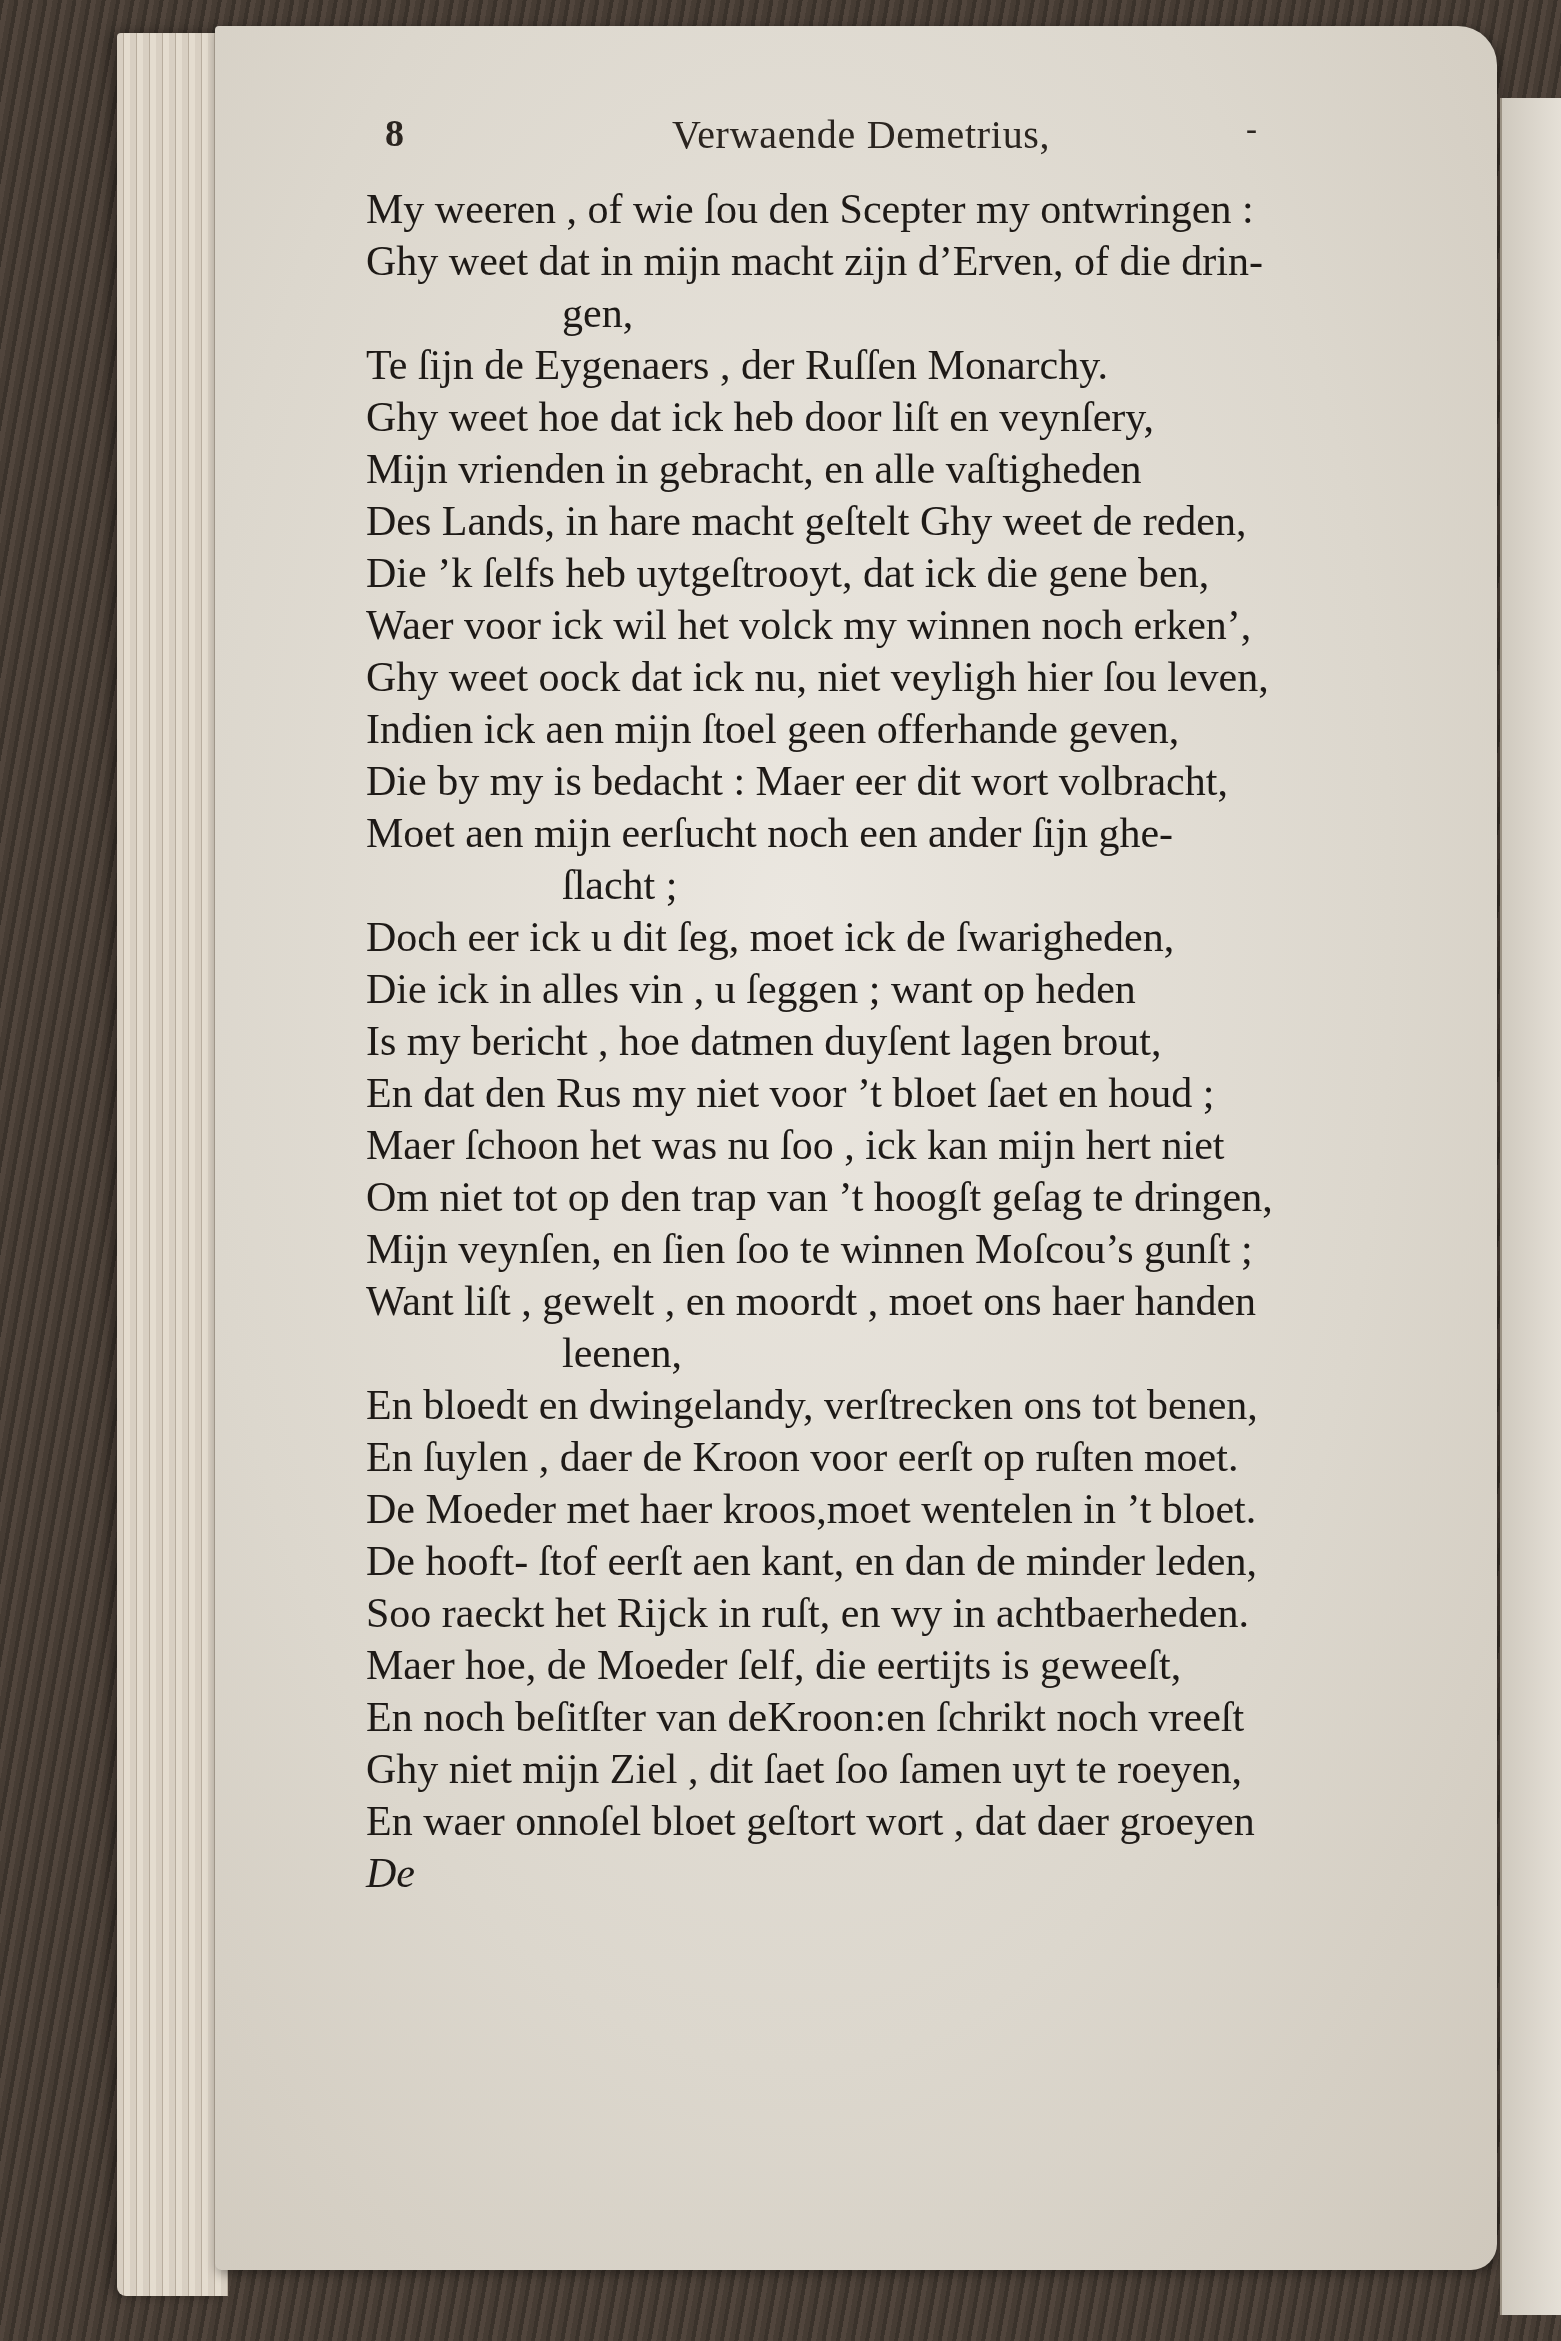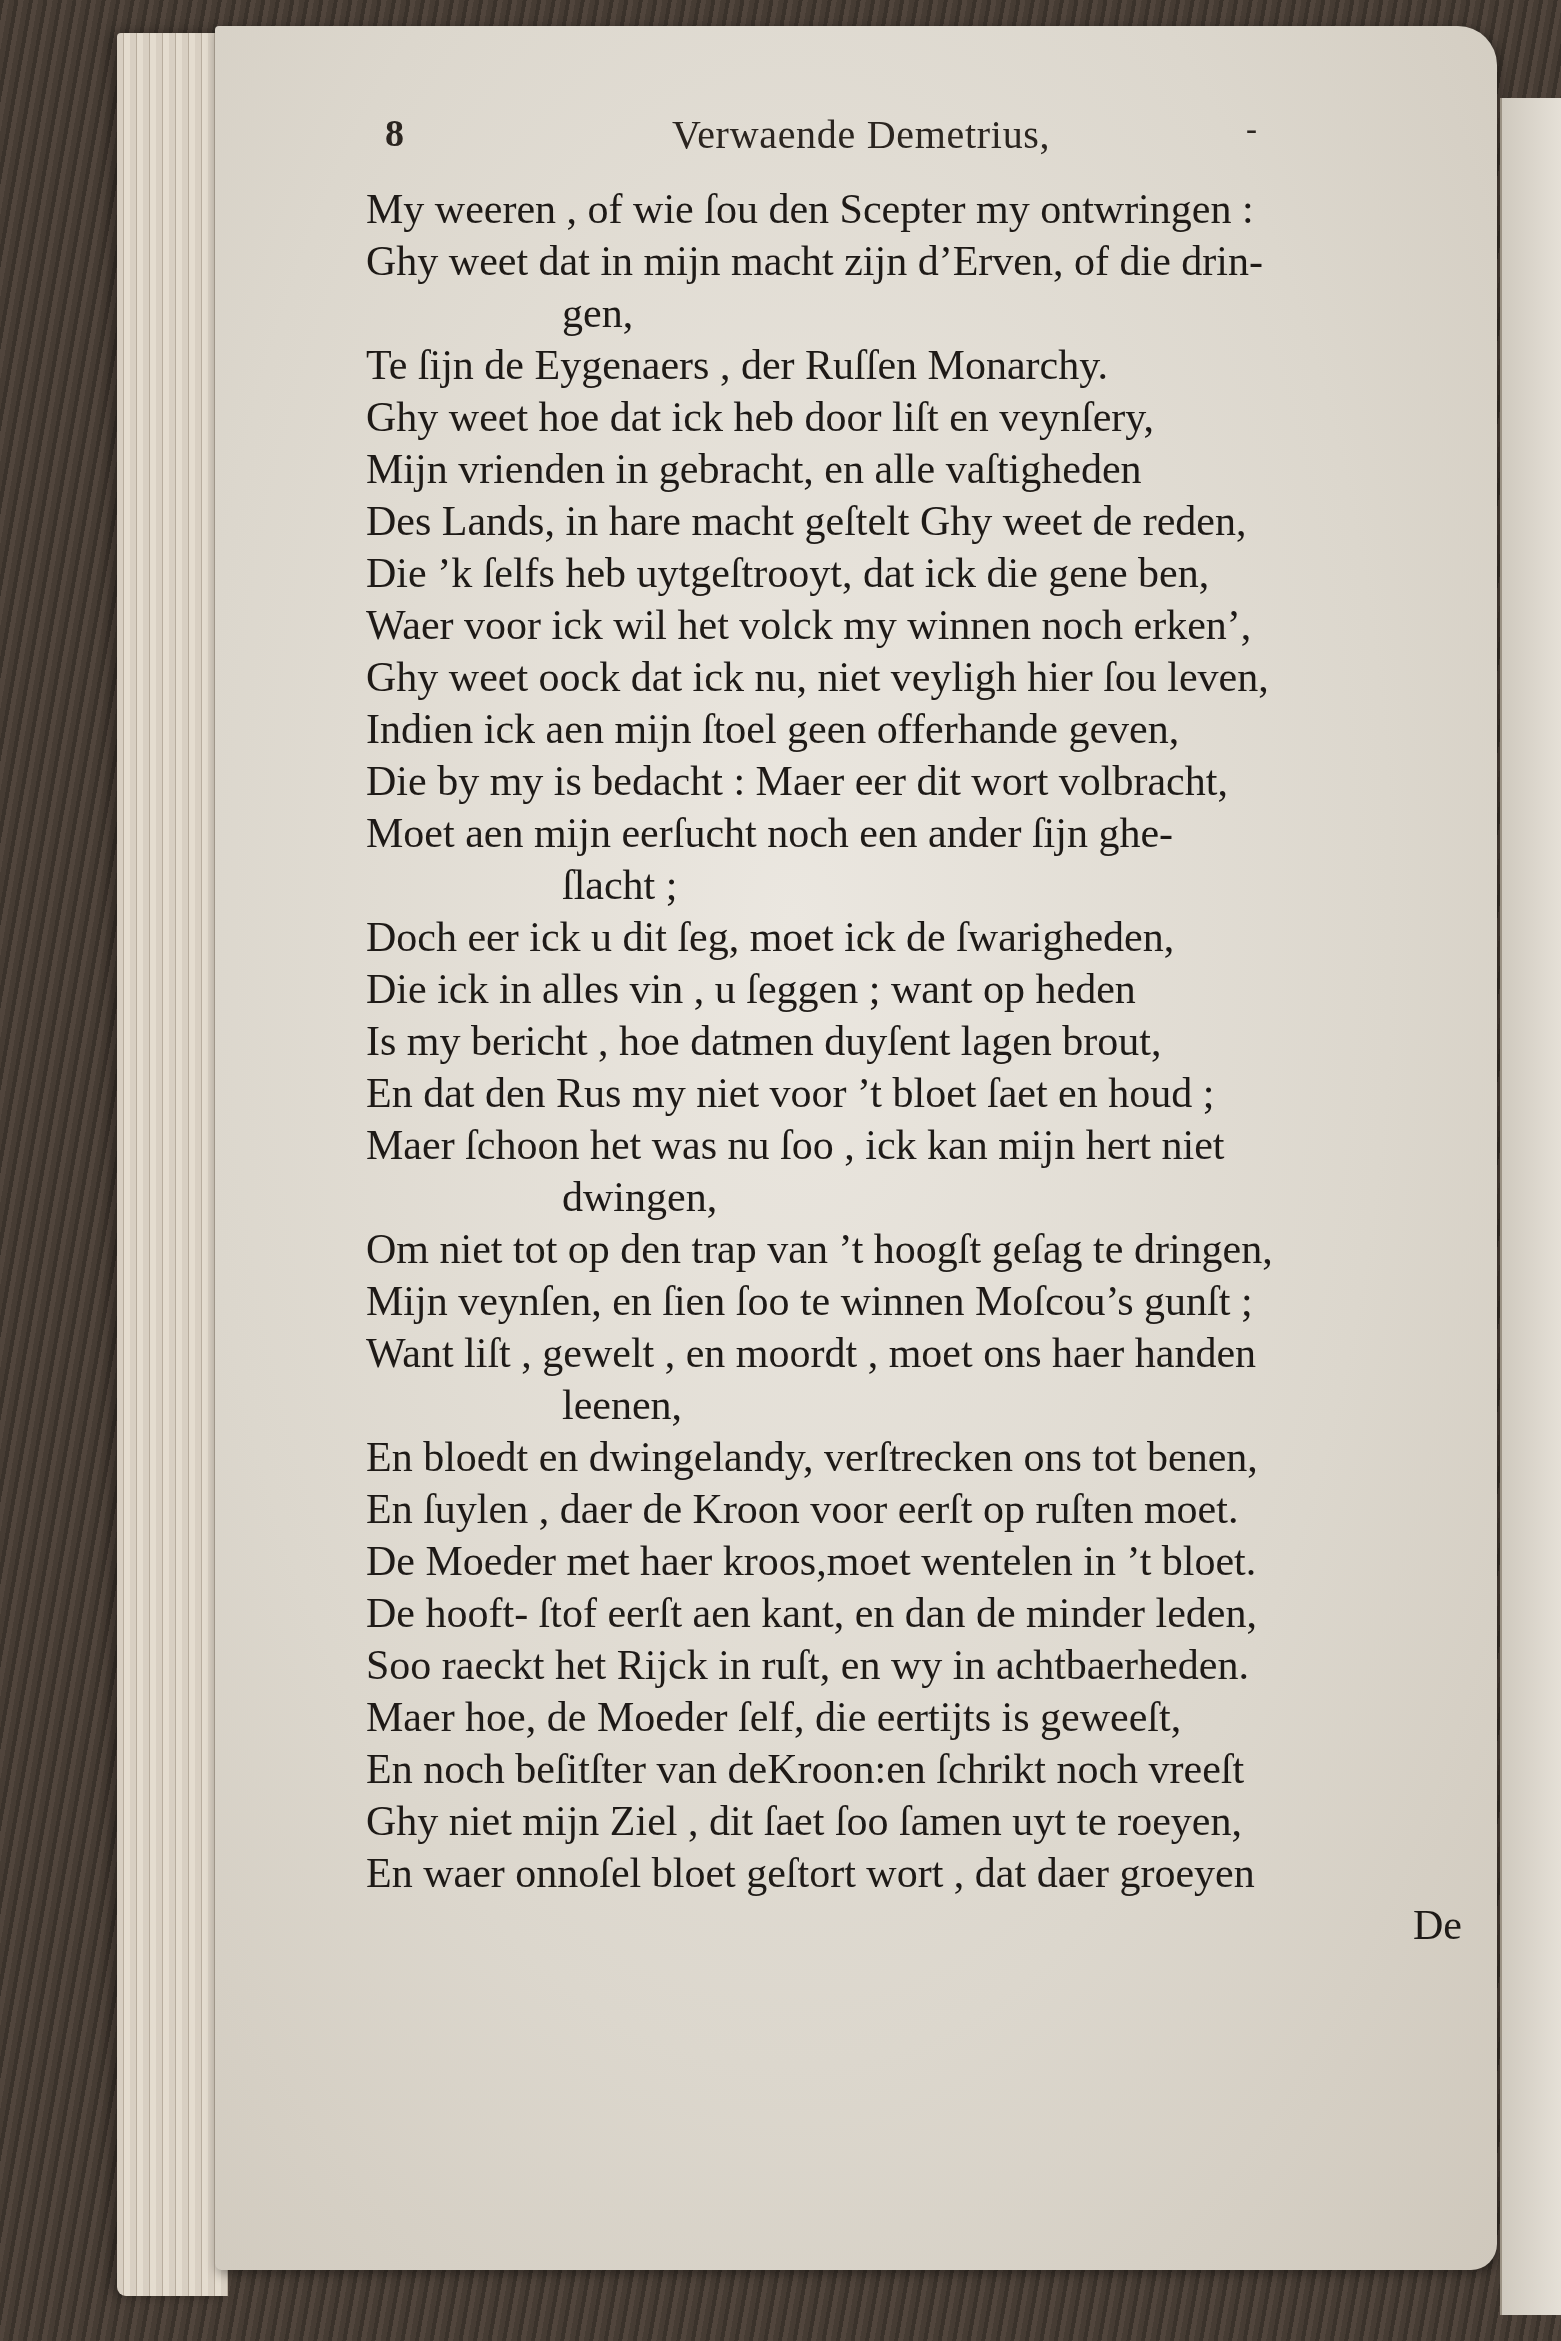--- a/index.html
+++ b/index.html
@@ -40,21 +40,21 @@
     }
     .head-mark {
       position: absolute; left: 861px; top: 0; font-size: 33px; color: #2b2520;
     }
     .text-block {
       position: absolute; left: 352px; top: 183px; width: 1122px;
       color: #1e1a17; font-size: 42px; line-height: 52px; margin-left: 14px;
     }
     .line { white-space: nowrap; display: block; }
     .line.indent { padding-left: 196px; }
-    .line.catch { text-align: right; padding-right: 26px; }
+    .line.catch { padding-right: 26px; font-style: italic; }
   </style>
 </head>
 <body>
 
 <div class="page-stack"></div>
 <div class="page"></div>
 <div class="facing-page"></div>
 
 <div class="running-head">
   <span class="page-num">8</span>
@@ -75,21 +75,20 @@
     <span class="line">Ghy weet oock dat ick nu, niet veyligh hier ſou leven,</span>
     <span class="line">Indien ick aen mijn ſtoel geen offerhande geven,</span>
     <span class="line">Die by my is bedacht :  Maer eer dit wort volbracht,</span>
     <span class="line">Moet  aen  mijn  eerſucht  noch een  ander ſijn ghe-</span>
     <span class="line indent">ſlacht ;</span>
     <span class="line">Doch eer ick  u dit ſeg, moet ick de ſwarigheden,</span>
     <span class="line">Die ick in alles vin , u ſeggen ;  want op heden</span>
     <span class="line">Is my bericht , hoe datmen duyſent lagen brout,</span>
     <span class="line">En dat den Rus my niet voor ’t bloet ſaet en houd ;</span>
     <span class="line">Maer ſchoon het was nu ſoo ,  ick kan  mijn  hert niet</span>
-    <span class="line indent">dwingen,</span>
     <span class="line">Om niet tot op den trap van ’t hoogſt geſag te dringen,</span>
     <span class="line">Mijn veynſen, en ſien ſoo te winnen Moſcou’s gunſt ;</span>
     <span class="line">Want liſt , gewelt , en moordt , moet ons haer handen</span>
     <span class="line indent">leenen,</span>
     <span class="line">En bloedt en dwingelandy, verſtrecken ons tot benen,</span>
     <span class="line">En ſuylen , daer de Kroon voor eerſt op ruſten moet.</span>
     <span class="line">De Moeder met haer kroos,moet wentelen in ’t bloet.</span>
     <span class="line">De hooft- ſtof eerſt aen kant, en dan de minder leden,</span>
     <span class="line">Soo raeckt het Rijck in ruſt, en wy in achtbaerheden.</span>
     <span class="line">Maer hoe, de Moeder ſelf, die eertijts is geweeſt,</span>

